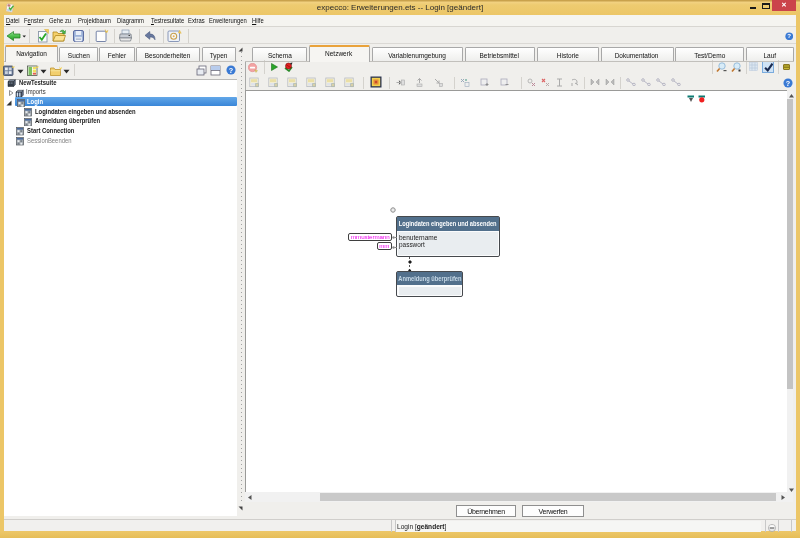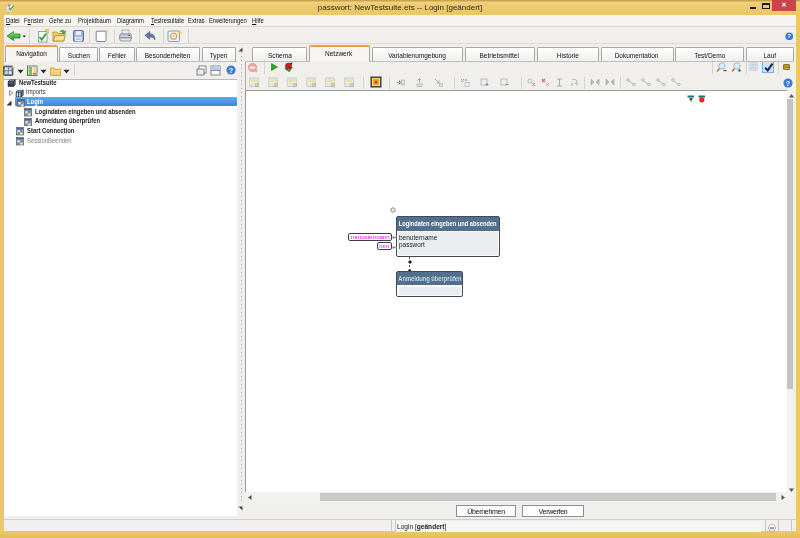--- a/index.html
+++ b/index.html
@@ -55,21 +55,21 @@
 <div class="abs" style="left:5px; top:2.5px;">
   <svg width="10" height="10" viewBox="0 0 10 10">
     <g transform="rotate(8 5 5)">
       <rect x="1.5" y="1" width="6.5" height="8" rx="1" fill="#faf8f6" stroke="#d8b890" stroke-width="0.7"></rect>
       <rect x="2.2" y="1.6" width="3" height="2.2" rx="0.8" fill="#c07878"></rect>
       <rect x="2.4" y="6" width="5" height="2.4" rx="0.8" fill="#b8d4ec"></rect>
     </g>
     <path d="M4 4.5 L5.5 6.5 L8.5 2.8" stroke="#4cb040" stroke-width="1.4" fill="none"></path>
   </svg>
 </div>
-<div class="abs titletext"><i>passwort: NewTestsuite.ets -- Login [geändert]</i></div>
+<div class="abs titletext"><i>expecco: Erweiterungen.ets -- Login [geändert]</i></div>
 <div class="abs winbtn-min"></div>
 <div class="abs winbtn-max"></div>
 <div class="abs winbtn-close">✕</div>
 
 <div class="abs mainarea"></div>
 <div class="abs leftborder"></div>
 <div class="abs rightborder"></div>
 
 <div class="abs menubar">
   <span style="left:1.5px"><u>D</u>atei</span>

